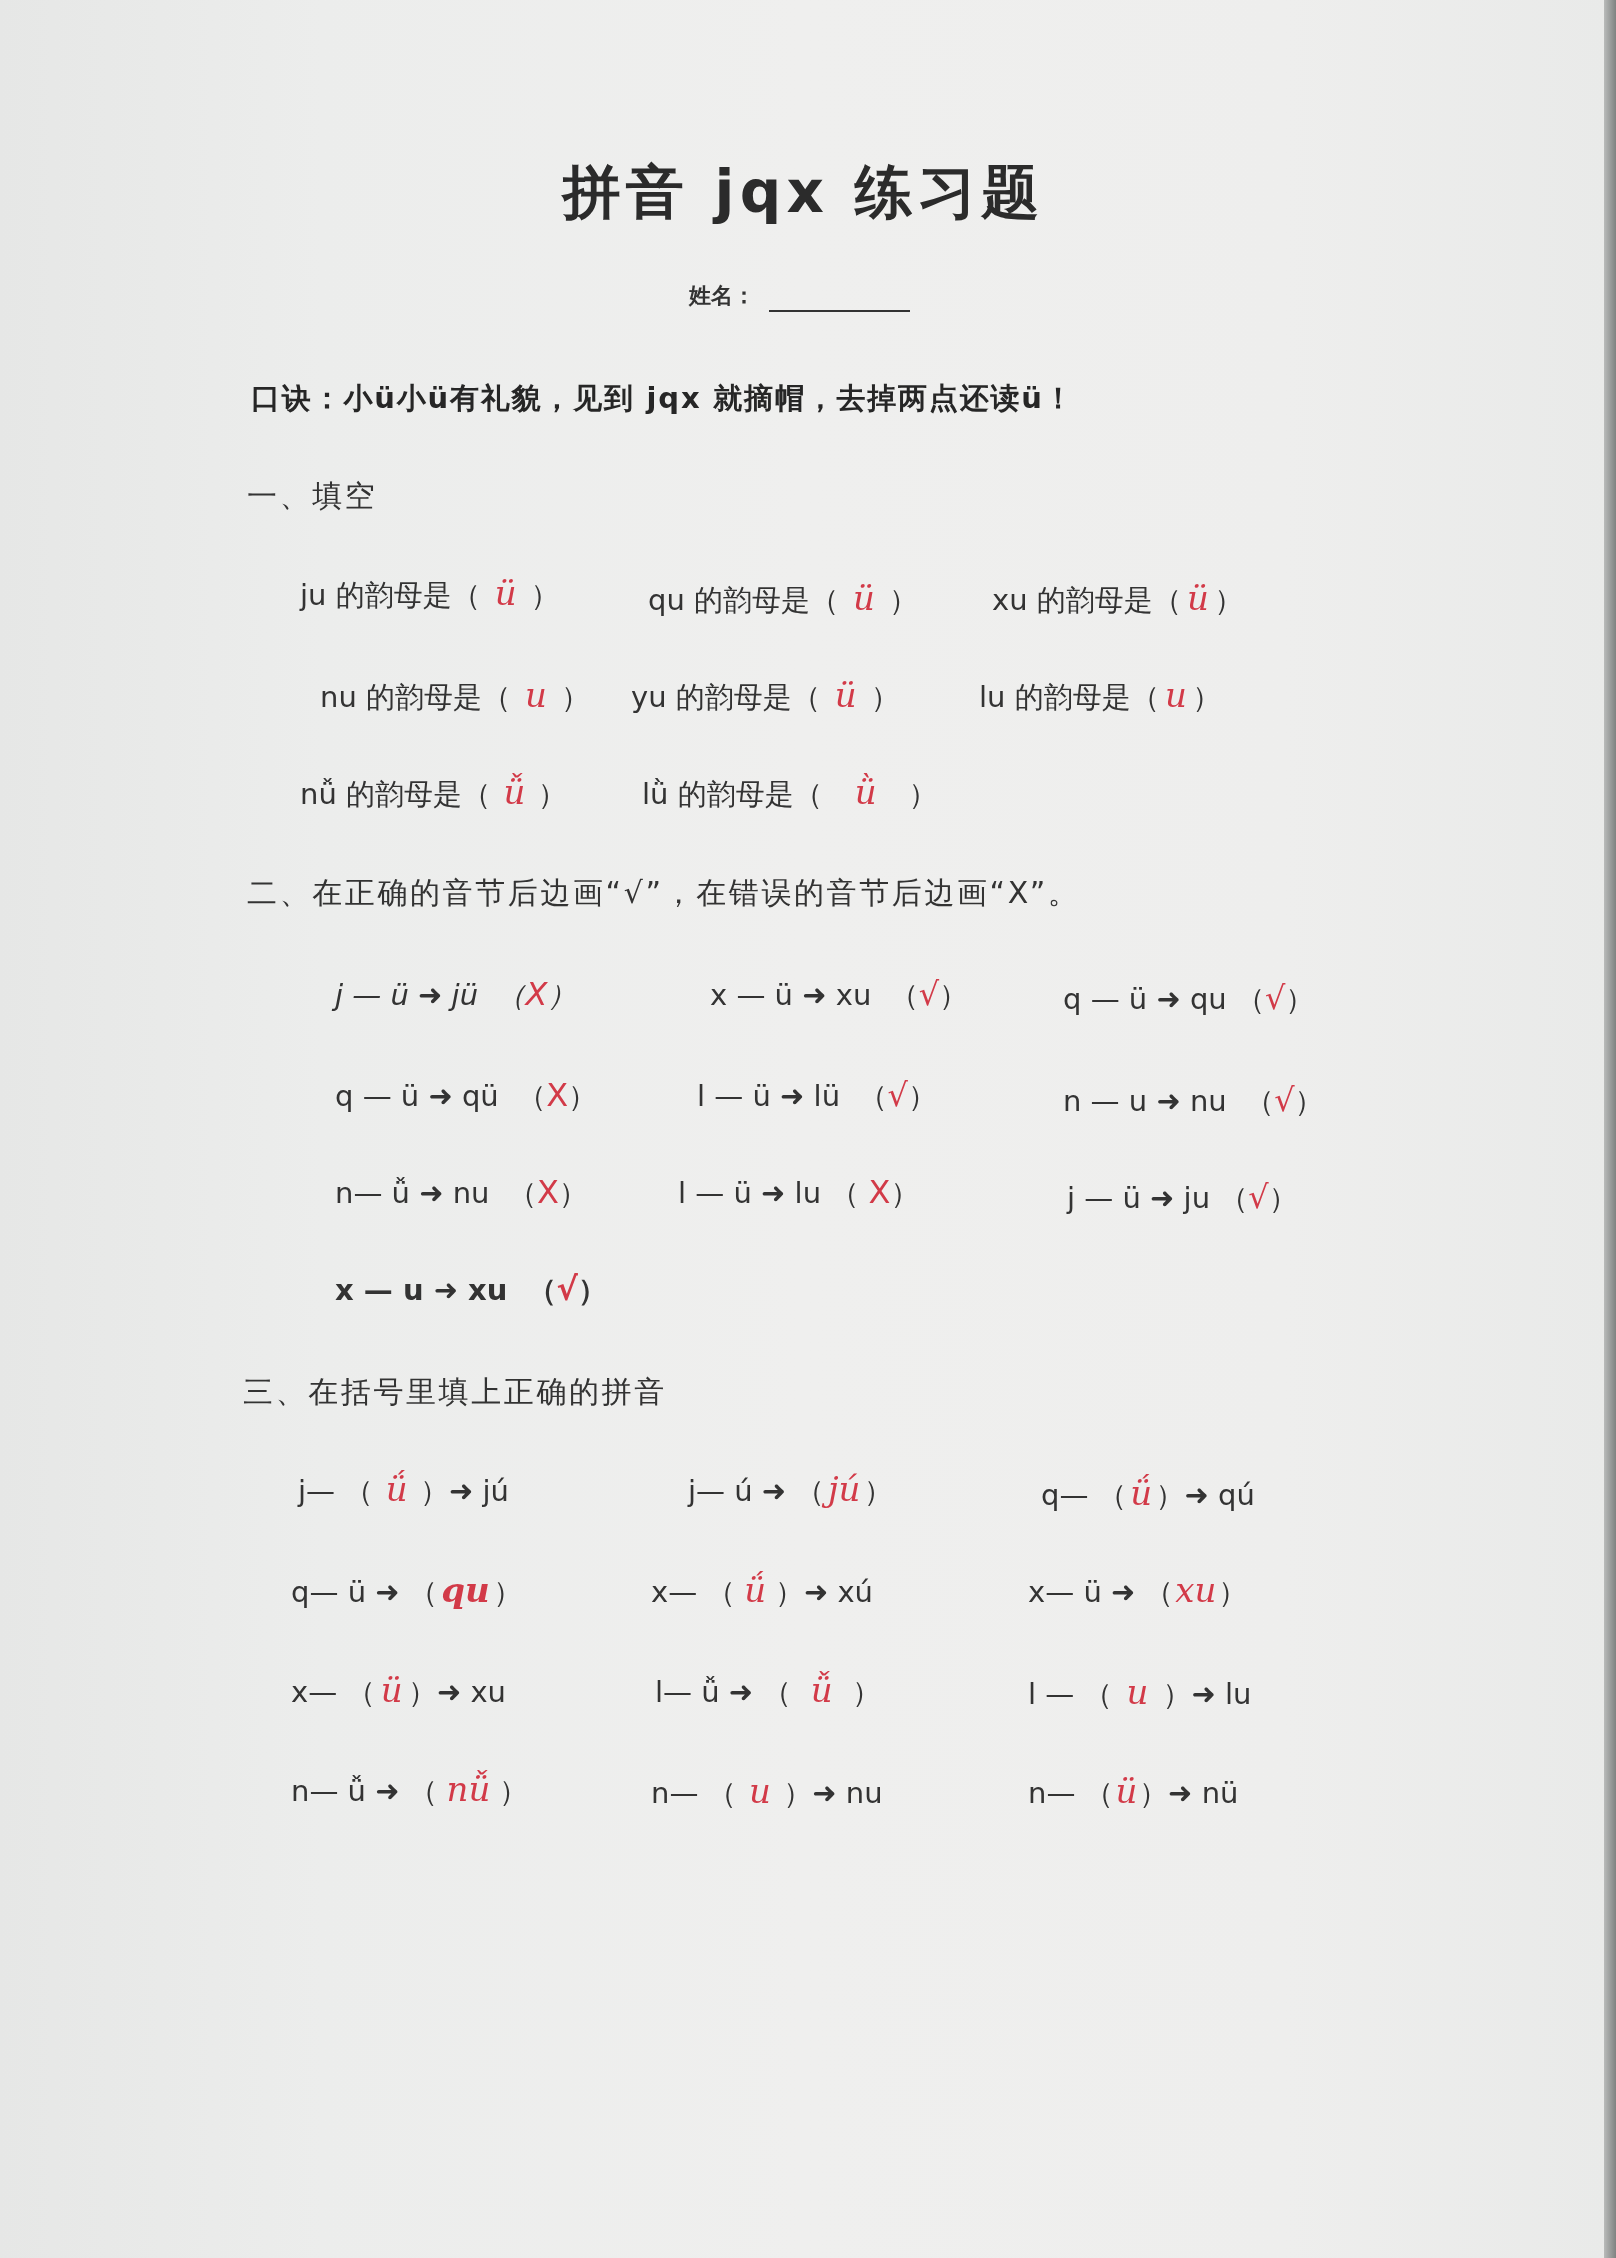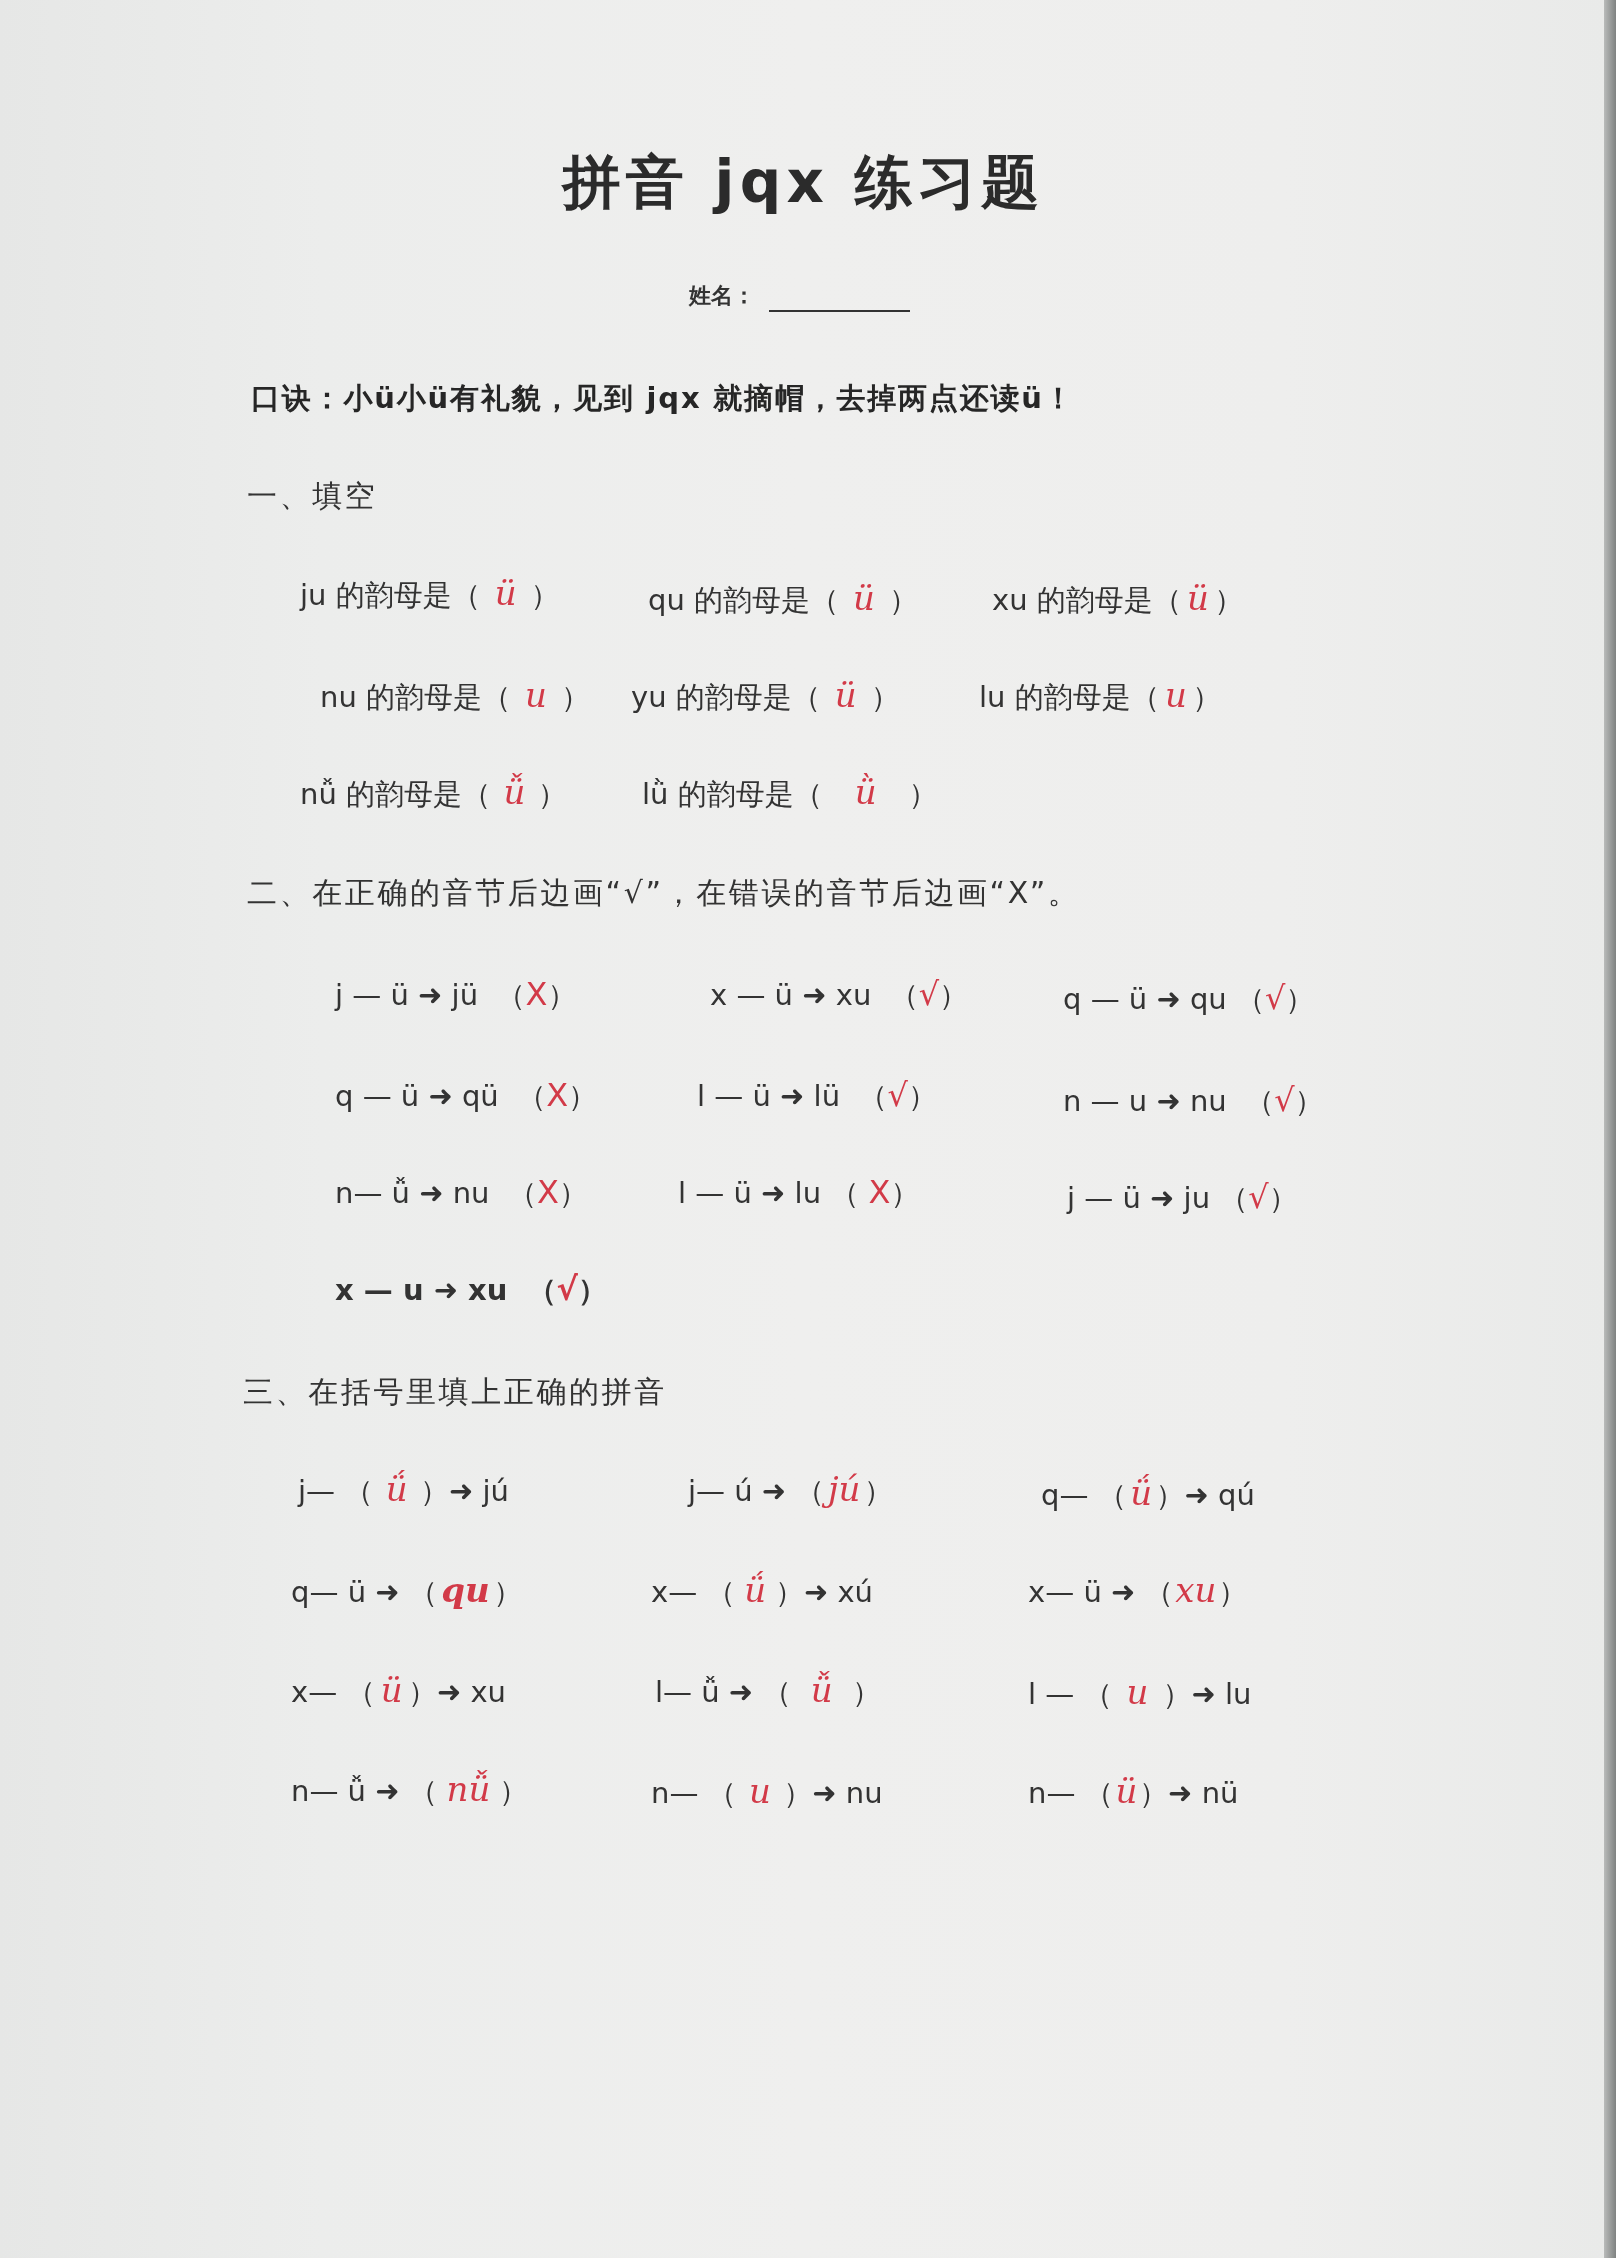--- a/index.html
+++ b/index.html
@@ -28,21 +28,21 @@
       left: 1604px;
       top: 0;
       width: 12.4px;
       height: 2258px;
       background: linear-gradient(90deg, #b9bbba, #7f8281);
     }
     .abs { position: absolute; white-space: nowrap; }
     .title {
       left: 0;
       width: 1607px;
-      top: 144px;
+      top: 154px;
       text-align: center;
       font-size: 58px;
       font-weight: bold;
       letter-spacing: 5.3px;
       color: #2b2b2b;
     }
     .name-row {
       left: 689px;
       top: 281px;
       font-size: 22px;
@@ -113,21 +113,21 @@
 
 <div class="abs row" style="left:300px; top:772px;">
   <span>nǚ 的韵母是（</span><span class="red hw" style="margin:0 12.4px;">ǚ</span><span>）</span>
 </div>
 <div class="abs row" style="left:642px; top:772px;">
   <span>lǜ 的韵母是（</span><span class="red hw" style="margin:0 32px;">ǜ</span><span>）</span>
 </div>
 
 <div class="abs section-head" style="left:247px; top:873px;">二、在正确的音节后边画“√”，在错误的音节后边画“X”。</div>
 
-<div class="abs row" style="left:335px; top:975px;">
+<div class="abs row" style="left:335px; top:975px;font-style:italic;">
   <span>j — ü ➜ jü</span>&nbsp;&nbsp;（<span class="mark">X</span>）
 </div>
 <div class="abs row" style="left:710px; top:975px;">
   <span>x — ü ➜ xu</span>&nbsp;&nbsp;（<span class="mark">√</span>）
 </div>
 <div class="abs row" style="left:1063px; top:979px;">
   <span>q — ü ➜ qu</span>&nbsp;（<span class="mark">√</span>）
 </div>
 
 <div class="abs row" style="left:335px; top:1076px;">

